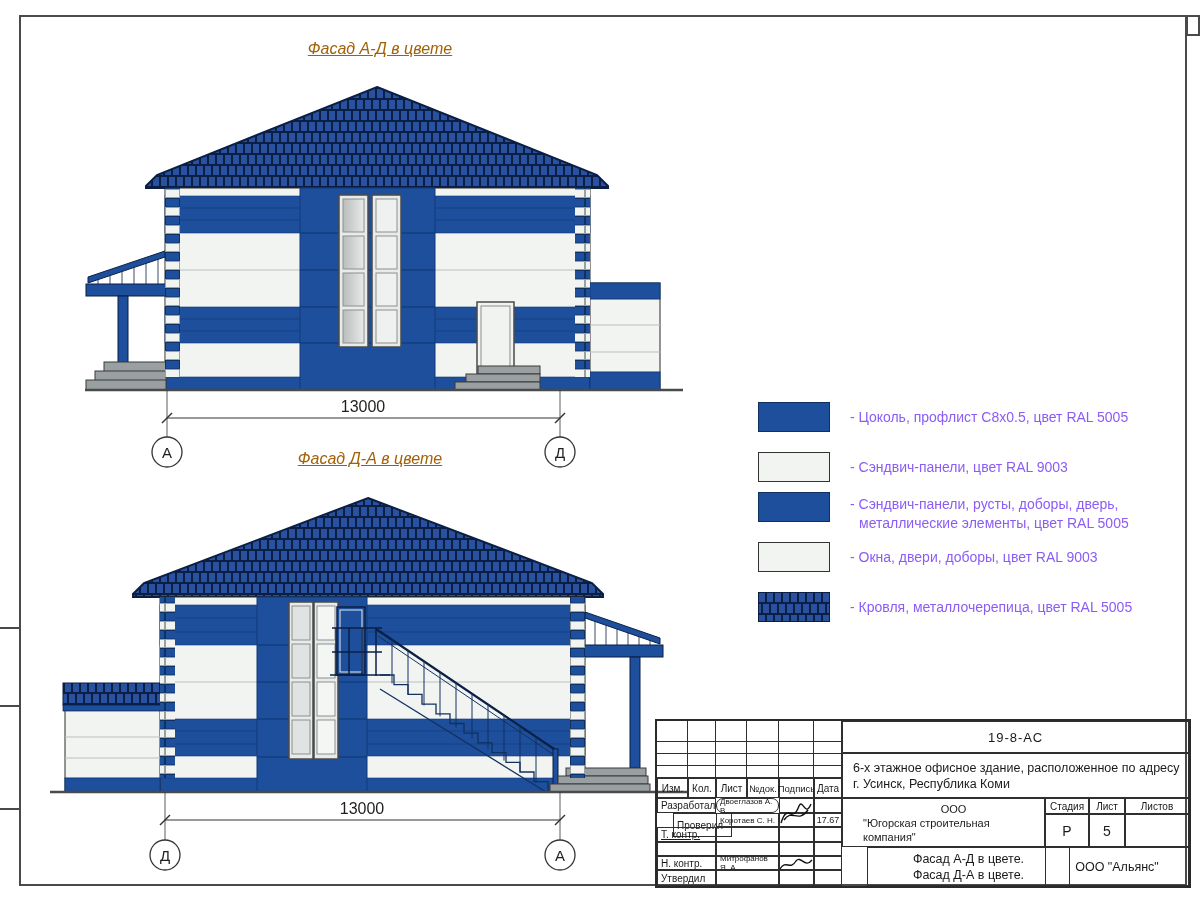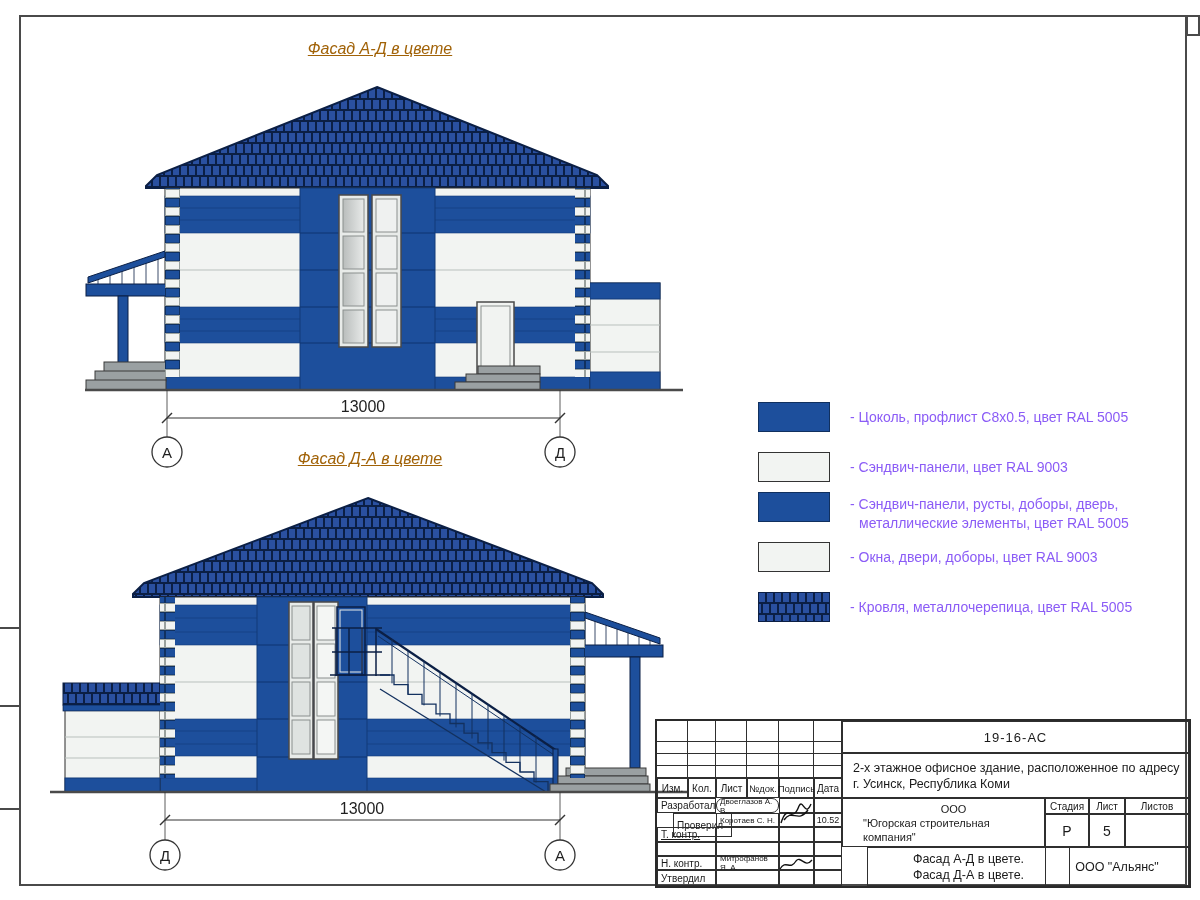--- a/index.html
+++ b/index.html
@@ -352,21 +352,21 @@
     <div class="cell" style="left:157px;top:57px;width:28px;height:20px;font-size:10px;">Дата</div>
 
     <div class="cell left" style="left:0;top:77px;width:59px;height:15px;">Разработал</div>
     <div class="cell left" style="left:59px;top:77px;width:63px;height:15px;font-size:8px;border-radius:7px;">Двоеглазов А. В.</div>
     <div class="cell" style="left:122px;top:77px;width:35px;height:15px;"></div>
     <div class="cell" style="left:157px;top:77px;width:28px;height:15px;"></div>
 
     <div class="cell left" style="left:16px;top:92px;width:59px;height:24px;">Проверил</div>
     <div class="cell left" style="left:59px;top:92px;width:63px;height:14px;font-size:8px;">Коротаев С. Н.</div>
     <div class="cell" style="left:122px;top:92px;width:35px;height:14px;"></div>
-    <div class="cell" style="left:157px;top:92px;width:28px;height:14px;font-size:9px;">10.52</div>
+    <div class="cell" style="left:157px;top:92px;width:28px;height:14px;font-size:9px;">17.67</div>
 
     <div class="cell left" style="left:0;top:106px;width:59px;height:15px;text-decoration:underline;">Т. контр.</div>
     <div class="cell" style="left:59px;top:106px;width:63px;height:15px;"></div>
     <div class="cell" style="left:122px;top:106px;width:35px;height:15px;"></div>
     <div class="cell" style="left:157px;top:106px;width:28px;height:15px;"></div>
 
     <div class="cell left" style="left:0;top:121px;width:59px;height:14px;"></div>
     <div class="cell" style="left:59px;top:121px;width:63px;height:14px;"></div>
     <div class="cell" style="left:122px;top:121px;width:35px;height:14px;"></div>
     <div class="cell" style="left:157px;top:121px;width:28px;height:14px;"></div>
@@ -381,23 +381,23 @@
     <div class="cell" style="left:122px;top:149px;width:35px;height:16px;"></div>
     <div class="cell" style="left:157px;top:149px;width:28px;height:16px;"></div>
 
     <svg class="abs" style="left:121px;top:77px;" width="37" height="30" viewBox="0 0 37 30">
       <path d="M3,25 C10,3 14,27 21,8 C25,0 27,20 33,6 M6,22 C14,10 20,26 30,12" fill="none" stroke="#111" stroke-width="1.4"></path>
     </svg>
     <svg class="abs" style="left:121px;top:136px;" width="37" height="15" viewBox="0 0 37 15">
       <path d="M2,12 C8,2 12,14 18,4 C23,-2 27,12 34,3" fill="none" stroke="#111" stroke-width="1.3"></path>
     </svg>
 
-    <div class="cell" style="left:185px;top:0;width:347px;height:32px;font-size:13px;letter-spacing:1px;">19-16-АС</div>
+    <div class="cell" style="left:185px;top:0;width:347px;height:32px;font-size:13px;letter-spacing:1px;">19-8-АС</div>
     <div class="cell" style="left:185px;top:32px;width:347px;height:45px;flex-direction:column;align-items:flex-start;justify-content:center;padding-left:10px;font-size:12.5px;line-height:16px;">
-      <span>2-х этажное офисное здание, расположенное по адресу</span>
+      <span>6-х этажное офисное здание, расположенное по адресу</span>
       <span>г. Усинск, Республика Коми</span>
     </div>
     <div class="cell" style="left:185px;top:77px;width:203px;height:49px;flex-direction:column;font-size:11px;line-height:14px;padding-left:20px;">
       <span>ООО</span>
       <span>"Югорская строительная компания"</span>
     </div>
     <div class="cell" style="left:388px;top:77px;width:44px;height:16px;font-size:10px;">Стадия</div>
     <div class="cell" style="left:432px;top:77px;width:36px;height:16px;font-size:10px;">Лист</div>
     <div class="cell" style="left:468px;top:77px;width:64px;height:16px;font-size:10px;">Листов</div>
     <div class="cell" style="left:388px;top:93px;width:44px;height:33px;font-size:14px;">Р</div>

